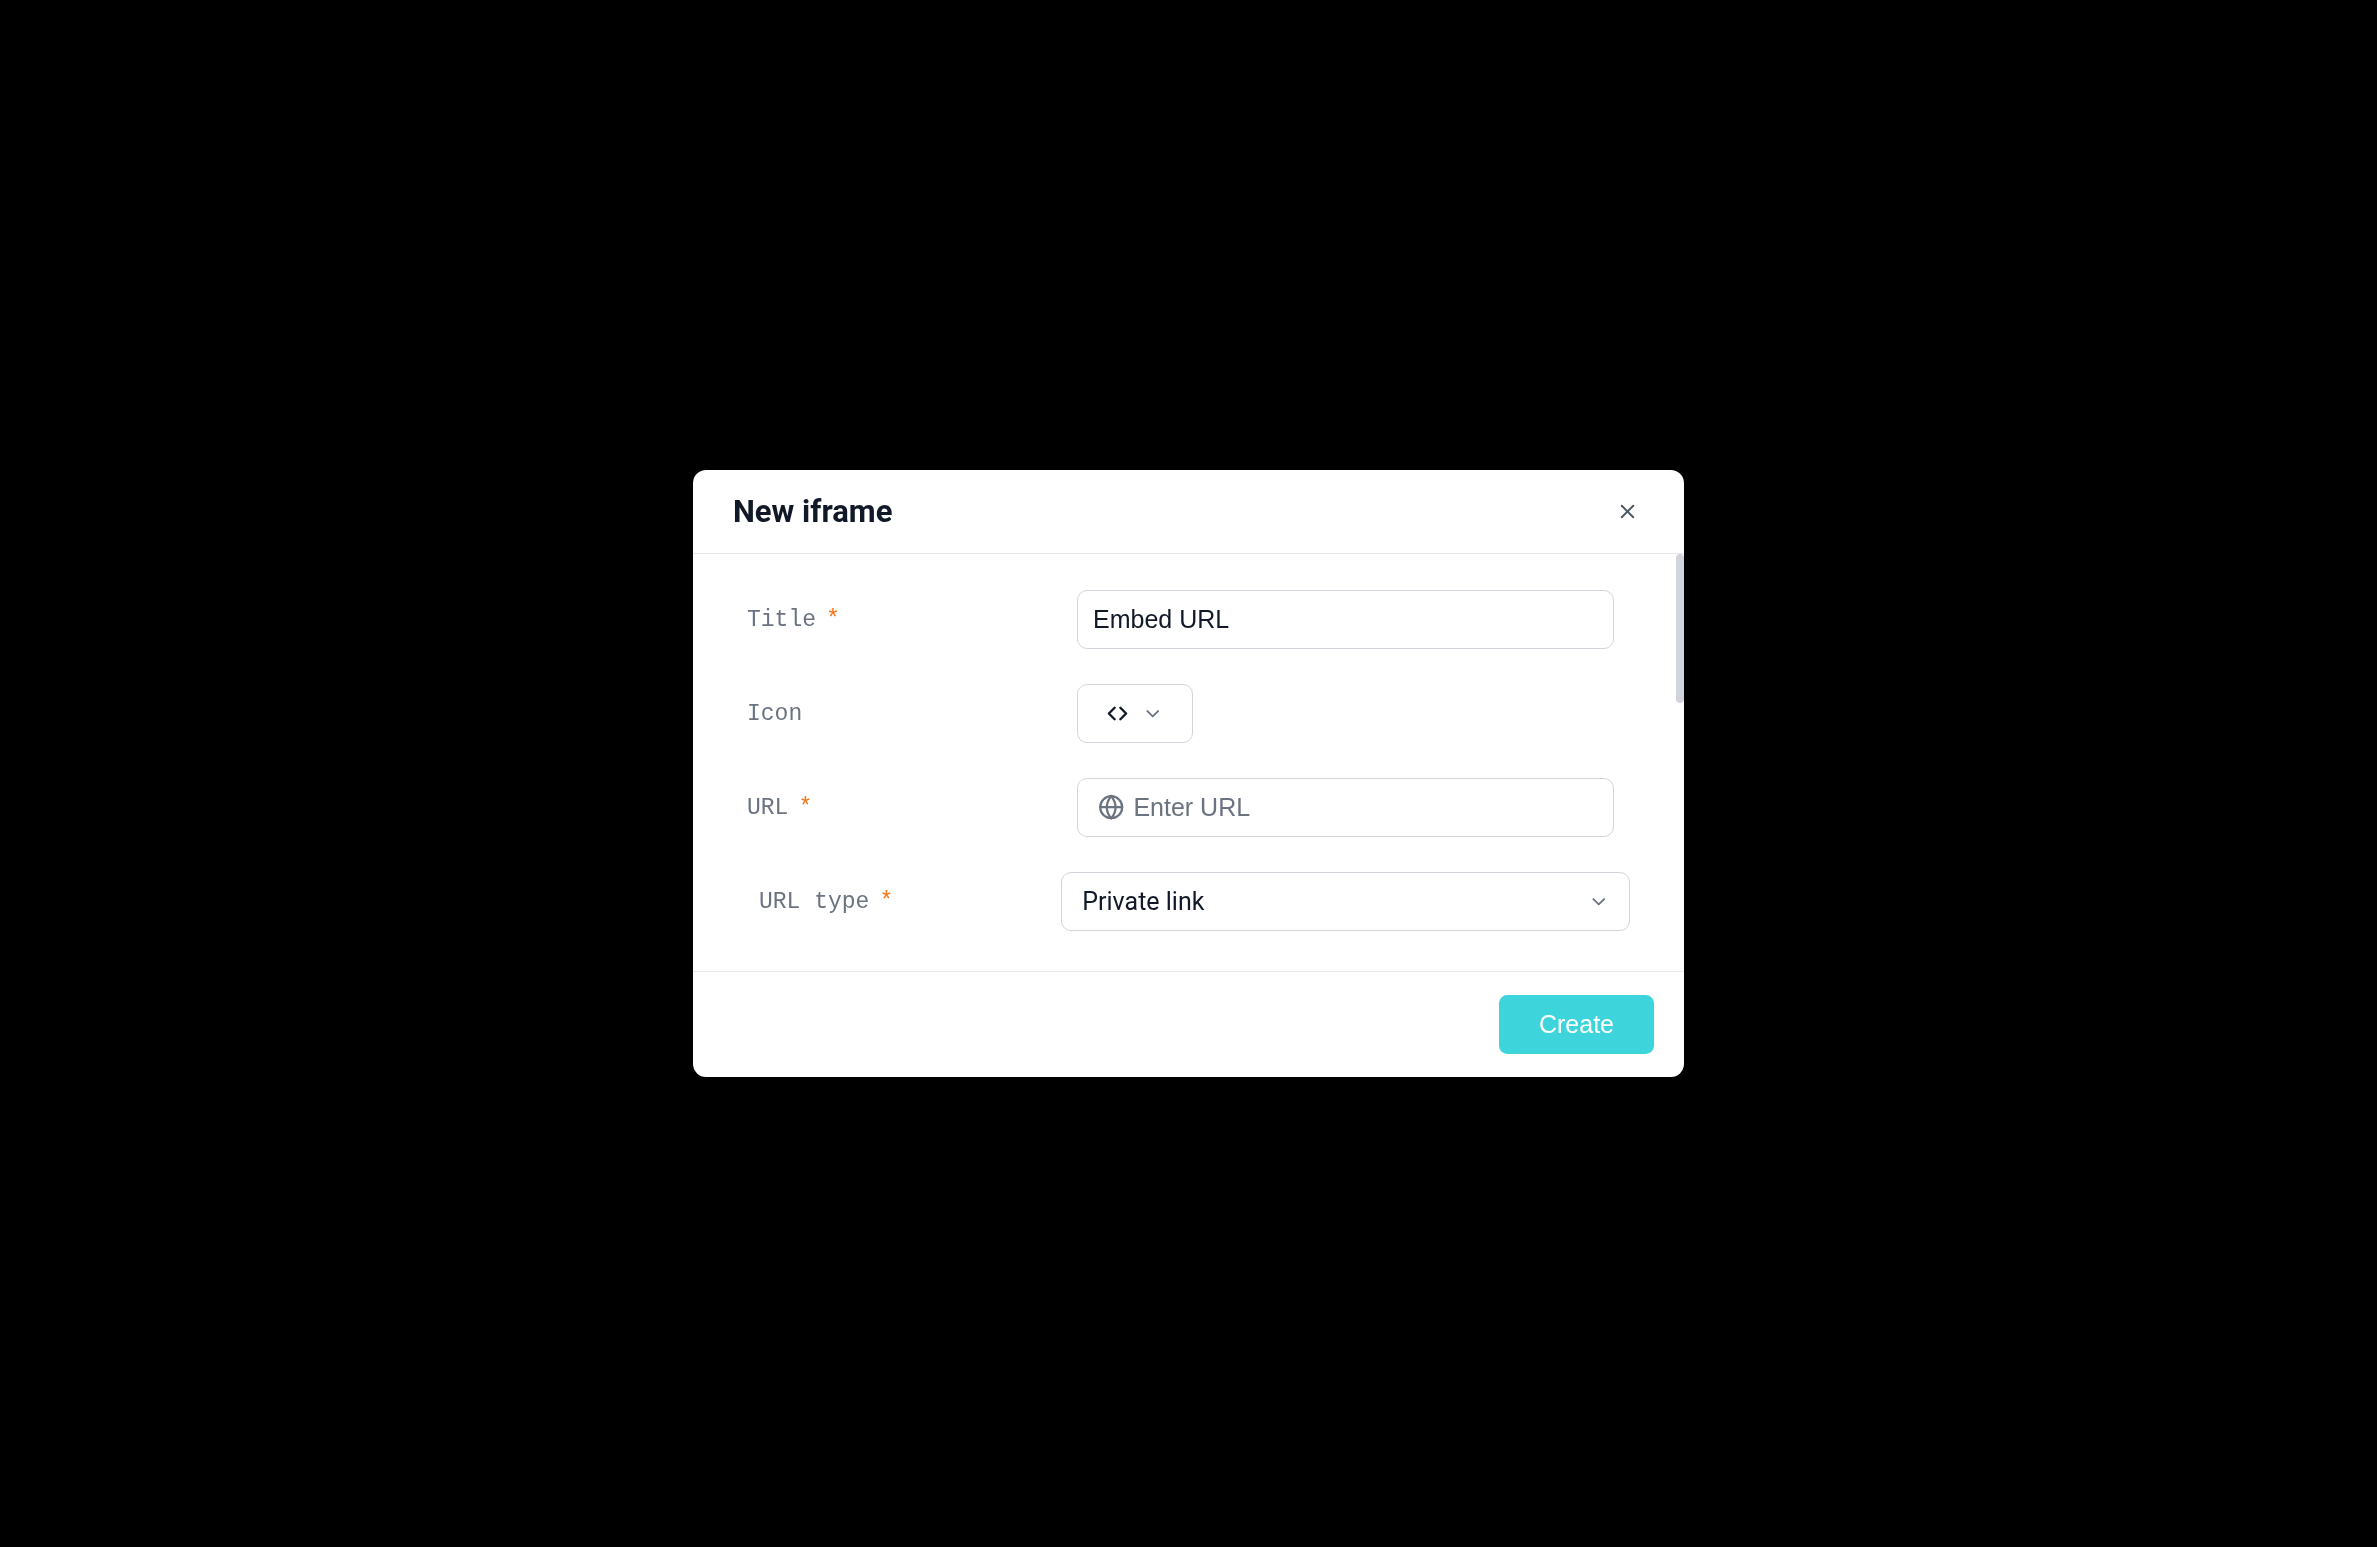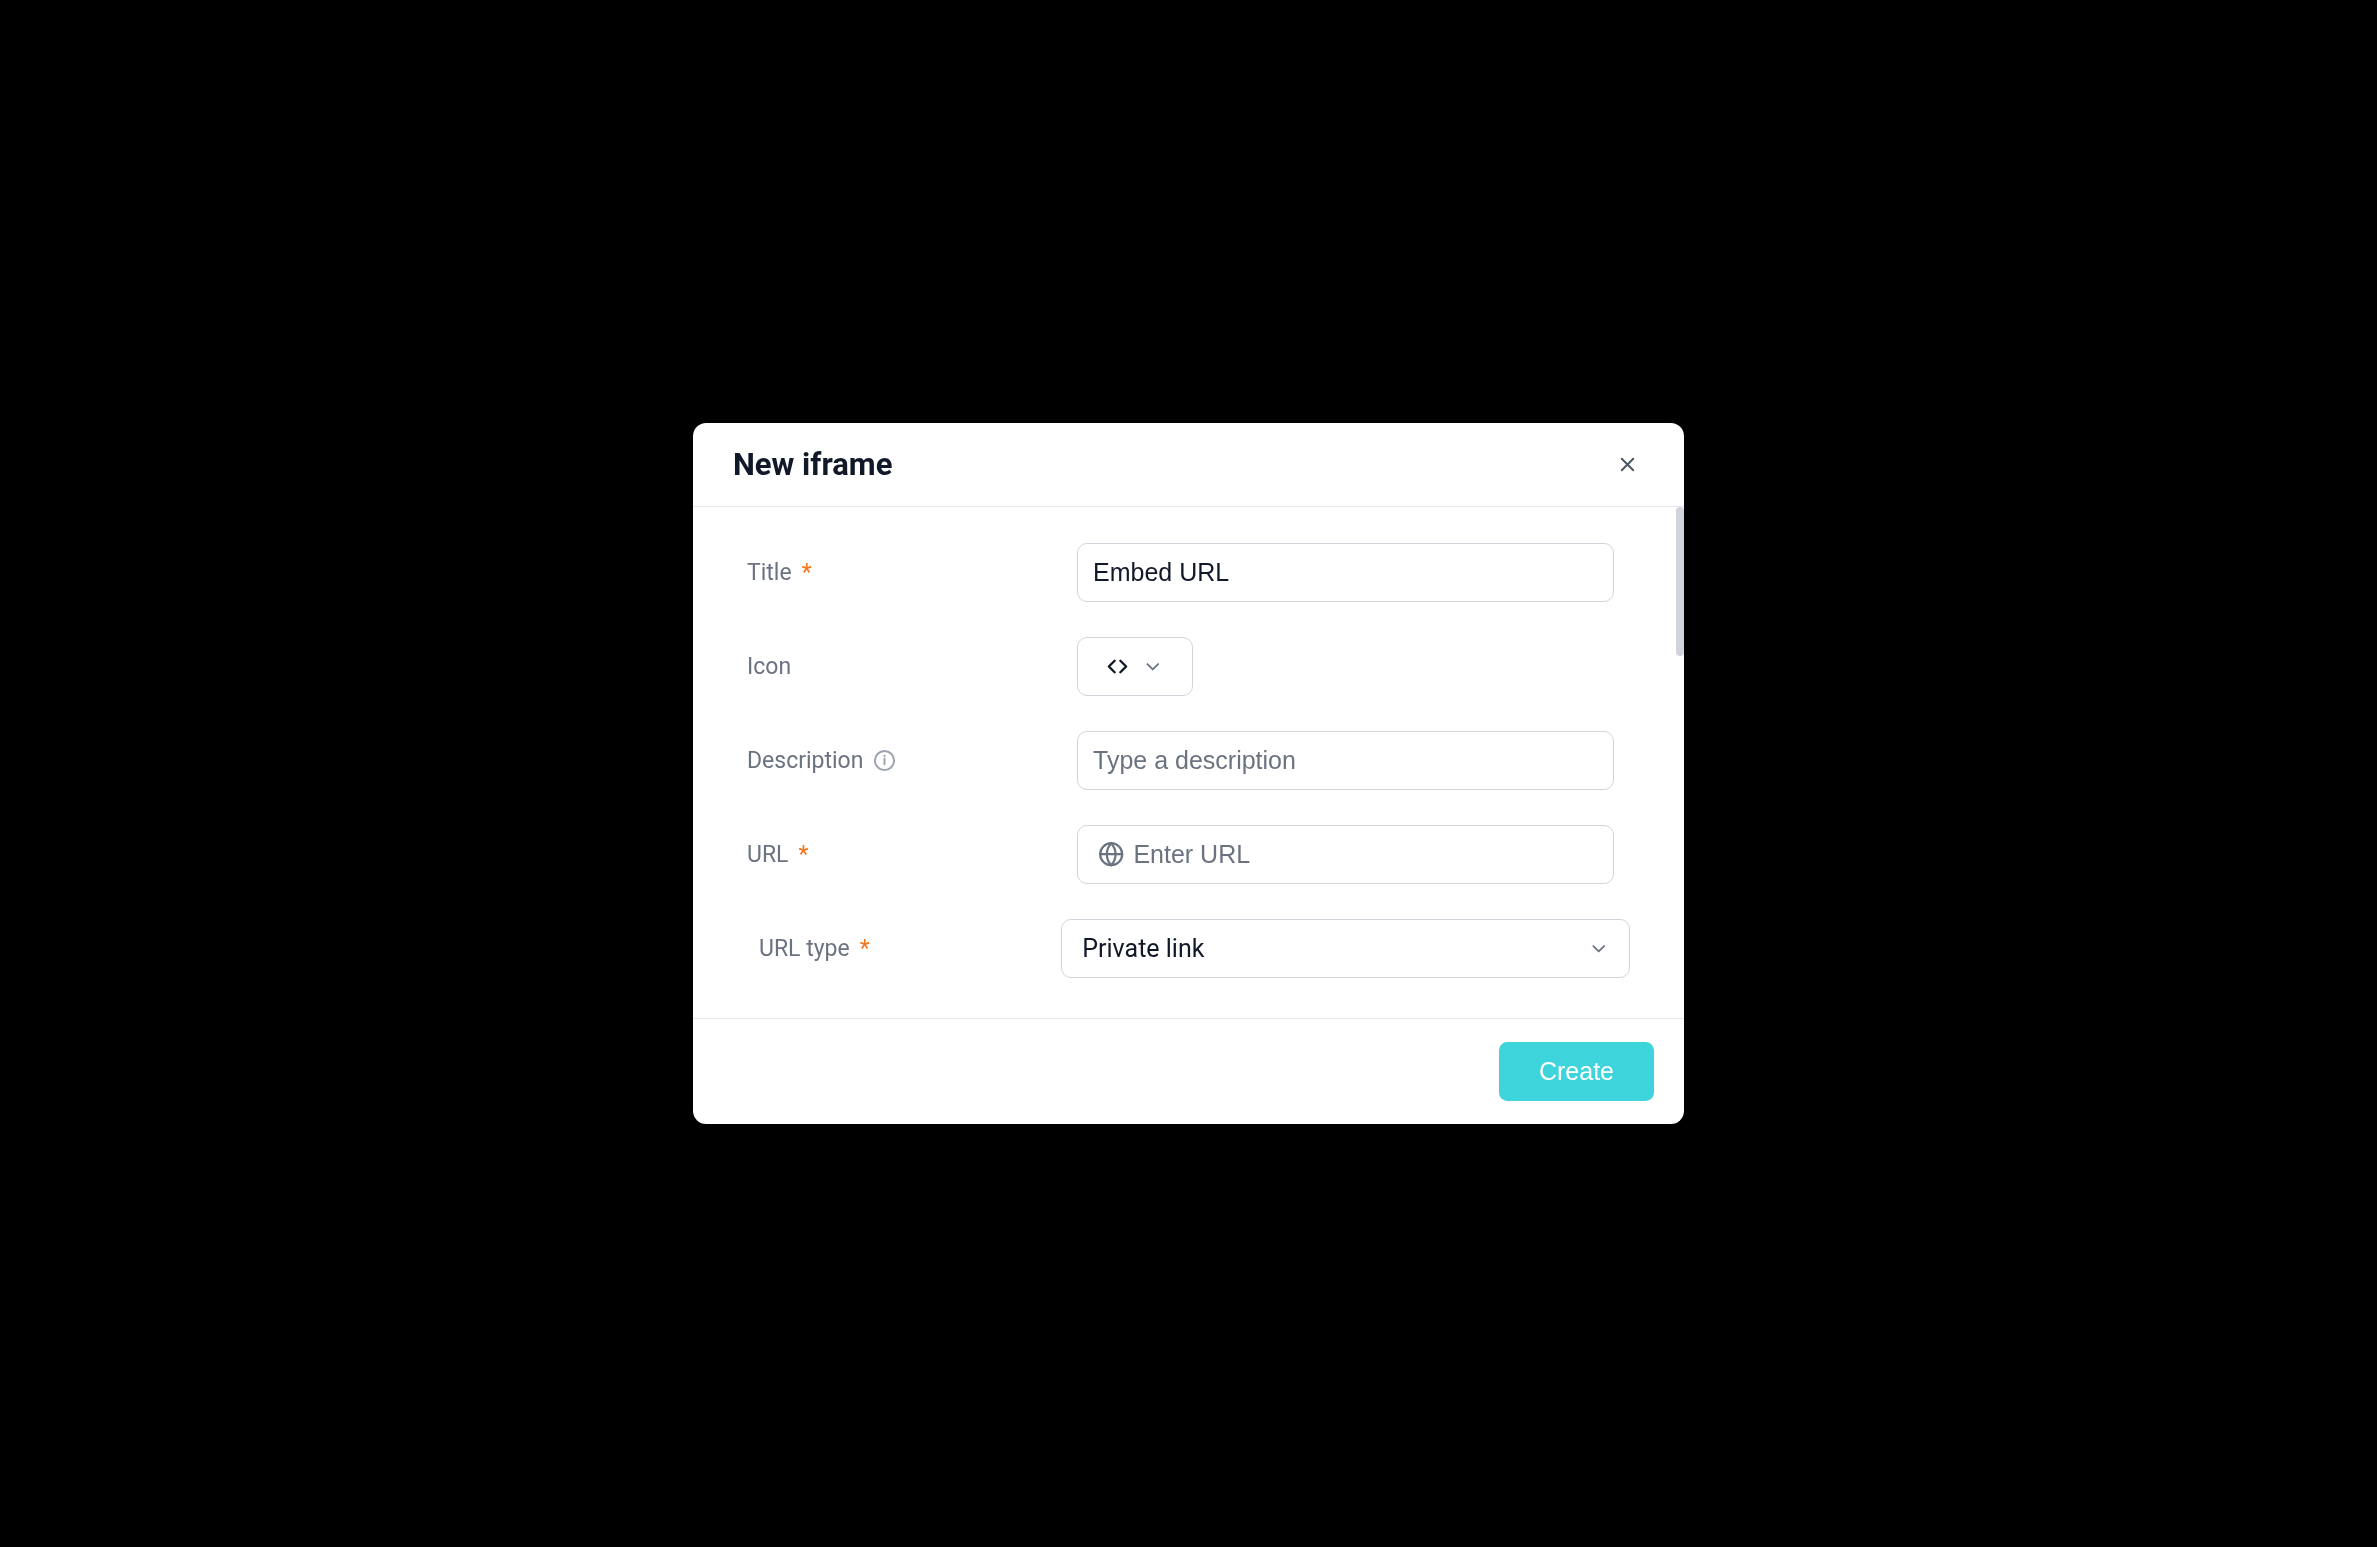--- a/index.html
+++ b/index.html
@@ -80,24 +80,25 @@
     
     .form-row {
       display: flex;
       align-items: center;
       margin-bottom: 35px;
     }
     
     .form-label {
       width: 330px;
       display: flex;
-      align-items: center;
+      align-items: flex-start;
       font-size: 23px;
       color: #6b7280;
       gap: 10px;
+      font-family: Liberation Mono, monospace;
     }
     
     .required-asterisk {
       color: #f97316;
     }
     
     .info-icon {
       width: 23px;
       height: 23px;
       display: inline-flex;
@@ -242,33 +243,20 @@
         <svg class="code-icon" viewBox="0 0 24 24" fill="none" stroke="currentColor" stroke-width="2.5" stroke-linecap="round" stroke-linejoin="round">
           <polyline points="9 18 3 12 9 6"></polyline>
           <polyline points="15 6 21 12 15 18"></polyline>
         </svg>
         <svg class="chevron-down" viewBox="0 0 24 24" fill="none" stroke="currentColor" stroke-width="2" stroke-linecap="round" stroke-linejoin="round">
           <polyline points="6 9 12 15 18 9"></polyline>
         </svg>
       </div>
     </div>
 
-    <div class="form-row">
-      <label class="form-label">
-        <span>Description</span>
-        <span class="info-icon">
-          <svg viewBox="0 0 24 24" fill="none" stroke="currentColor" stroke-width="2" stroke-linecap="round">
-            <circle cx="12" cy="12" r="10"></circle>
-            <line x1="12" y1="10" x2="12" y2="16"></line>
-            <line x1="12" y1="7" x2="12" y2="7.5"></line>
-          </svg>
-        </span>
-      </label>
-      <input type="text" class="form-input" placeholder="Type a description" style="">
-    </div>
 
     <div class="form-row">
       <label class="form-label">
         <span>URL</span>
           <span class="required-asterisk">*</span>
       </label>
       <div class="form-input-with-icon">
         <svg class="globe-icon" viewBox="0 0 24 24" fill="none" stroke="currentColor" stroke-width="2" stroke-linecap="round">
           <circle cx="12" cy="12" r="10"></circle>
           <line x1="2" y1="12" x2="22" y2="12"></line>

